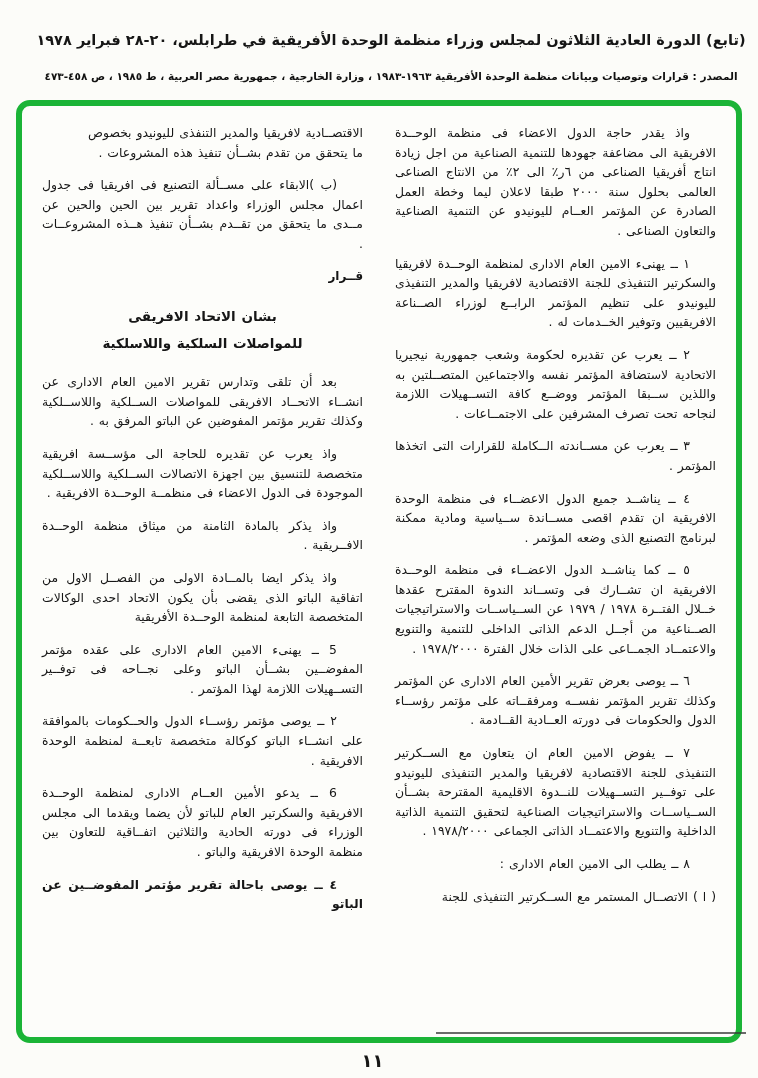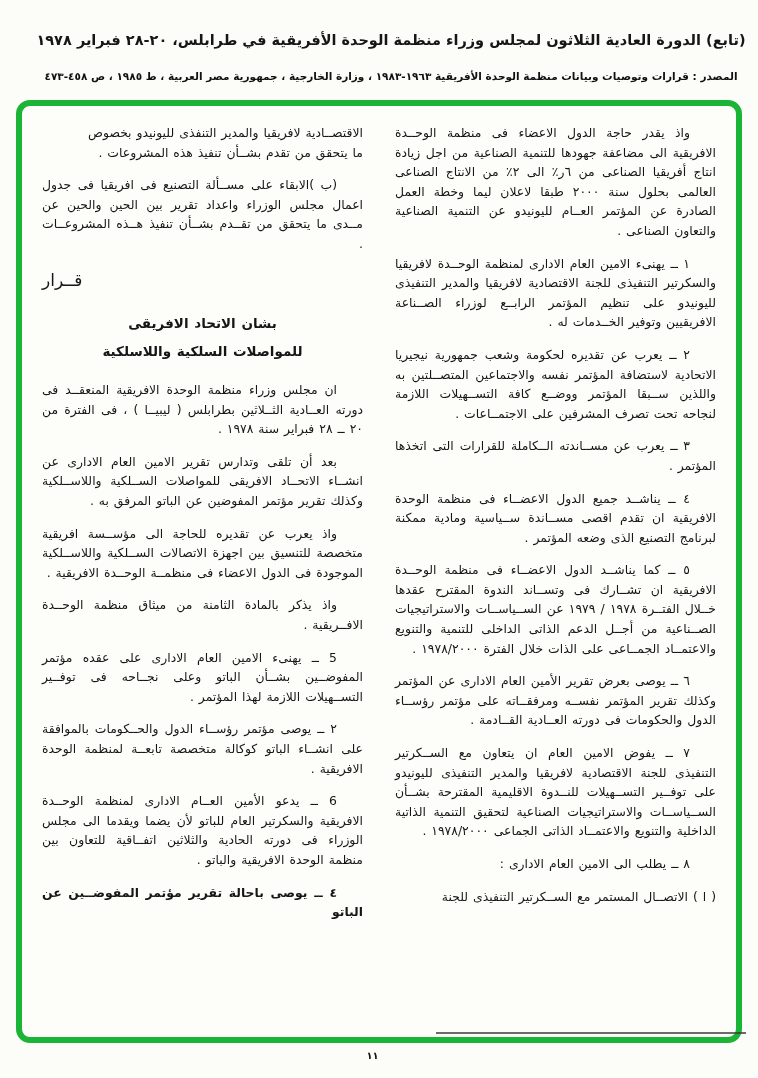--- a/index.html
+++ b/index.html
@@ -50,21 +50,21 @@
     direction:ltr;
     text-align:left;
     font-family:"Liberation Serif","DejaVu Serif",serif;
     font-size:15px;
     letter-spacing:.5px;
     text-indent:0;
     margin:26px 0 18px 0;
     font-weight:normal;
   }
   .title{
-    text-align:left;text-indent:0;font-weight:normal;font-size:17px;
+    text-align:right;text-indent:0;font-weight:bold;font-size:12px;
     margin:6px 0 20px 0;letter-spacing:1px;
   }
   .subtitle{
     text-align:center;text-indent:0;font-weight:bold;font-size:13.5px;
     margin:0 0 6px 0;
   }
   .subtitle-last{
     text-align:center;text-indent:0;font-weight:bold;font-size:13.5px;
     margin:0 0 18px 0;
   }
@@ -72,21 +72,21 @@
   
   .artifact{
     position:absolute;
     left:414px;bottom:3px;
     width:310px;height:2px;
     background:#3a3a3a;opacity:.75;
   }
   
   .pageno{
     position:absolute;left:0;top:1050px;width:745px;
-    text-align:center;font-weight:bold;font-size:10px;
+    text-align:center;font-weight:bold;font-size:18px;
     direction:rtl;
   }
 </style>
 </head>
 <body>
 
 <div class="page">
 
   <div class="hdr">
     <div class="hdr-title">(تابع) الدورة العادية الثلاثون لمجلس وزراء منظمة الوحدة الأفريقية في طرابلس، ٢٠-٢٨ فبراير ١٩٧٨</div>
@@ -106,24 +106,24 @@
           <p class="blk para">٧ ــ يفوض الامين العام ان يتعاون مع الســكرتير التنفيذى للجنة الاقتصادية لافريقيا والمدير التنفيذى لليونيدو على توفــير التســهيلات للنــدوة الاقليمية المقترحة بشــأن الســياســات والاستراتيجيات الصناعية لتحقيق التنمية الذاتية الداخلية والتنويع والاعتمــاد الذاتى الجماعى ١٩٧٨/٢٠٠٠ .</p>
           <p class="blk para">٨ ــ يطلب الى الامين العام الادارى :</p>
           <p class="blk para hang">( ا ) الاتصــال المستمر مع الســكرتير التنفيذى للجنة</p>
         </div>
       <div class="col">
           <p class="blk para hang">الاقتصــادية لافريقيا والمدير التنفذى لليونيدو بخصوص ما يتحقق من تقدم بشــأن تنفيذ هذه المشروعات .</p>
           <p class="blk para">(ب )الابقاء على مســألة التصنيع فى افريقيا فى جدول اعمال مجلس الوزراء واعداد تقرير بين الحين والحين عن مــدى ما يتحقق من تقــدم بشــأن تنفيذ هــذه المشروعــات .</p>
           <p class="blk title">قــرار</p>
           <p class="blk subtitle">بشان الاتحاد الافريقى</p>
           <p class="blk subtitle-last">للمواصلات السلكية واللاسلكية</p>
-          <p class="blk para">ان مجلس وزراء منظمة الوحدة الافريقية المنعقــد فى دورته العــادية الثــلاثين بطرابلس ( ليبيــا ) ، فى الفترة من ٢٠ ــ ٢٨ فبراير سنة ١٩٧٨ .</p>
           <p class="blk para">بعد أن تلقى وتدارس تقرير الامين العام الادارى عن انشــاء الاتحــاد الافريقى للمواصلات الســلكية واللاســلكية وكذلك تقرير مؤتمر المفوضين عن الباتو المرفق به .</p>
           <p class="blk para">واذ يعرب عن تقديره للحاجة الى مؤســسة افريقية متخصصة للتنسيق بين اجهزة الاتصالات الســلكية واللاســلكية الموجودة فى الدول الاعضاء فى منظمــة الوحــدة الافريقية .</p>
           <p class="blk para">واذ يذكر بالمادة الثامنة من ميثاق منظمة الوحــدة الافــريقية .</p>
+          <p class="blk para">واذ يذكر ايضا بالمــادة الاولى من الفصــل الاول من اتفاقية الباتو الذى يقضى بأن يكون الاتحاد احدى الوكالات المتخصصة التابعة لمنظمة الوحــدة الأفريقية</p>
           <p class="blk para">5 ــ يهنىء الامين العام الادارى على عقده مؤتمر المفوضــين بشــأن الباتو وعلى نجــاحه فى توفــير التســهيلات اللازمة لهذا المؤتمر .</p>
           <p class="blk para">٢ ــ يوصى مؤتمر رؤســاء الدول والحــكومات بالموافقة على انشــاء الباتو كوكالة متخصصة تابعــة لمنظمة الوحدة الافريقية .</p>
           <p class="blk para">6 ــ يدعو الأمين العــام الادارى لمنظمة الوحــدة الافريقية والسكرتير العام للباتو لأن يضما ويقدما الى مجلس الوزراء فى دورته الحادية والثلاثين اتفــاقية للتعاون بين منظمة الوحدة الافريقية والباتو .</p>
           <p class="blk para bold">٤ ــ يوصى باحالة تقرير مؤتمر المفوضــين عن الباتو</p>
         </div>
     </div>
     <div class="artifact"></div>
   </div>
 
   <div class="pageno">١١</div>

